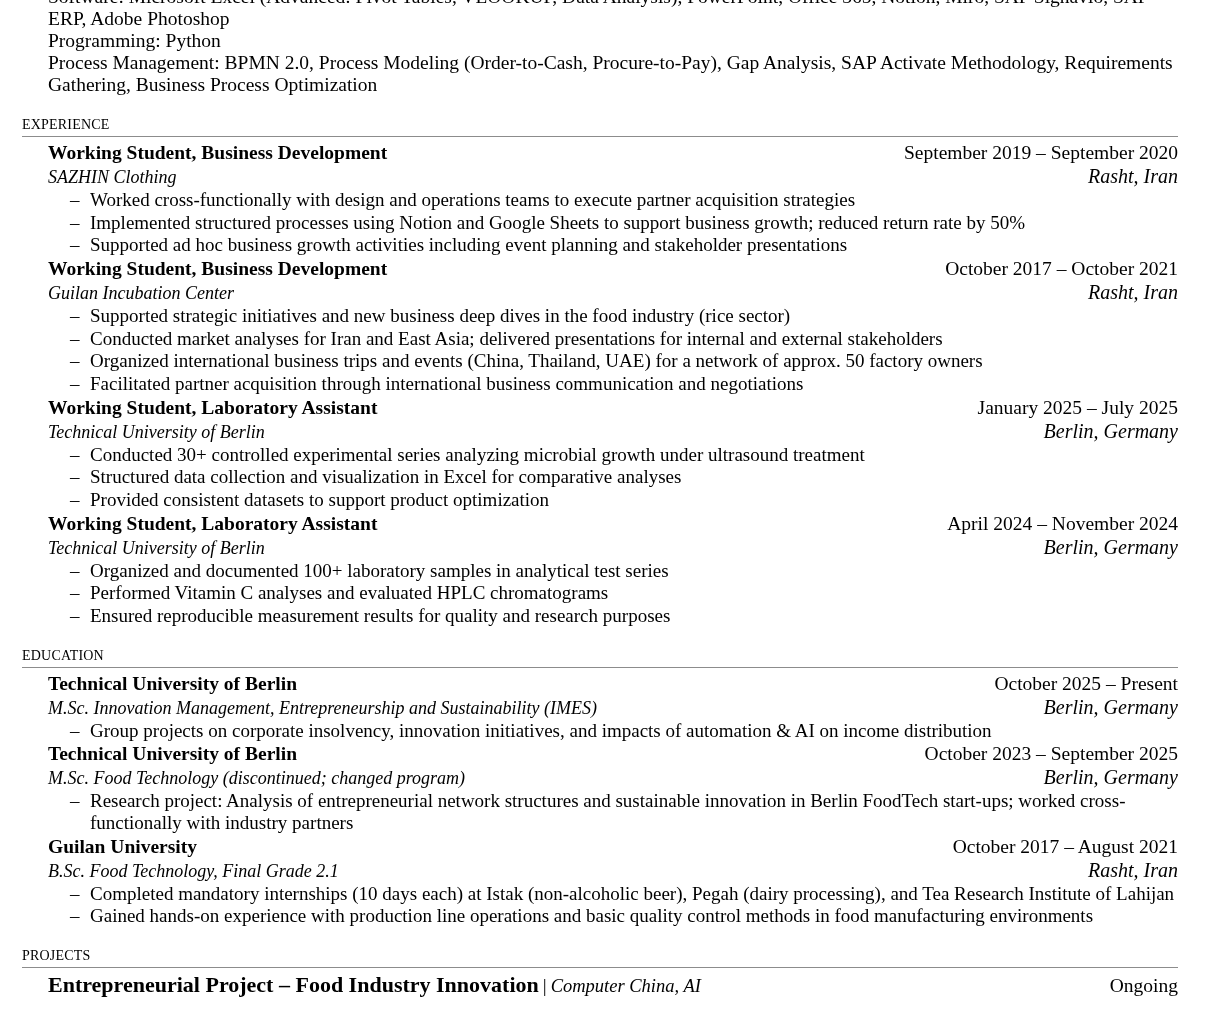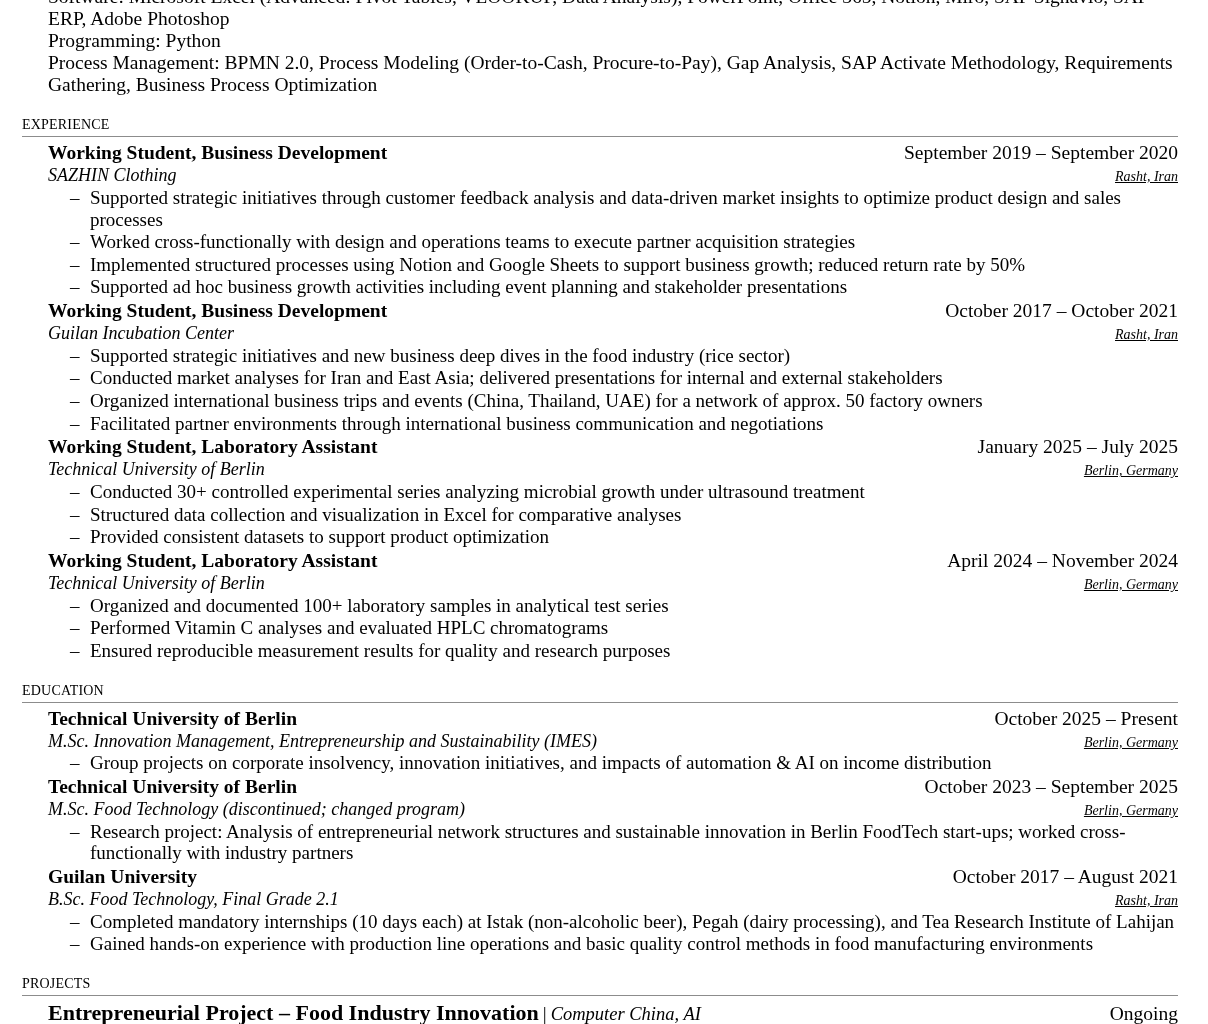--- a/index.html
+++ b/index.html
@@ -80,24 +80,23 @@
     font-size: 19.5px;
     white-space: nowrap;
     padding-left: 14px;
   }
   .entry-sub {
     font-style: italic;
     font-size: 18px;
   }
   .entry-loc {
     font-style: italic;
-    font-size: 14px;
+    font-size: 20px;
     white-space: nowrap;
     padding-left: 14px;
-    text-decoration: underline;
   }
   .entry-row.sub {
     margin-top: 1px;
     line-height: 1.15;
     gap: 12px;
   }
 
   
   ul.bullets {
     list-style: none;
@@ -156,41 +155,40 @@
     <div class="entry">
       <div class="entry-row">
         <span class="entry-title">Working Student, Business Development</span>
         <span class="entry-date">September 2019 – September 2020</span>
       </div>
       <div class="entry-row sub">
         <span class="entry-sub">SAZHIN Clothing</span>
         <span class="entry-loc">Rasht, Iran</span>
       </div>
       <ul class="bullets">
-        <li>Supported strategic initiatives through customer feedback analysis and data-driven market insights to optimize product design and sales processes</li>
         <li>Worked cross-functionally with design and operations teams to execute partner acquisition strategies</li>
         <li>Implemented structured processes using Notion and Google Sheets to support business growth; reduced return rate by 50%</li>
         <li>Supported ad hoc business growth activities including event planning and stakeholder presentations</li>
       </ul>
     </div>
 
     <div class="entry">
       <div class="entry-row">
         <span class="entry-title">Working Student, Business Development</span>
         <span class="entry-date">October 2017 – October 2021</span>
       </div>
       <div class="entry-row sub">
         <span class="entry-sub">Guilan Incubation Center</span>
         <span class="entry-loc">Rasht, Iran</span>
       </div>
       <ul class="bullets">
         <li>Supported strategic initiatives and new business deep dives in the food industry (rice sector)</li>
         <li>Conducted market analyses for Iran and East Asia; delivered presentations for internal and external stakeholders</li>
         <li>Organized international business trips and events (China, Thailand, UAE) for a network of approx. 50 factory owners</li>
-        <li>Facilitated partner environments through international business communication and negotiations</li>
+        <li>Facilitated partner acquisition through international business communication and negotiations</li>
       </ul>
     </div>
 
     <div class="entry">
       <div class="entry-row">
         <span class="entry-title">Working Student, Laboratory Assistant</span>
         <span class="entry-date">January 2025 – July 2025</span>
       </div>
       <div class="entry-row sub">
         <span class="entry-sub">Technical University of Berlin</span>

